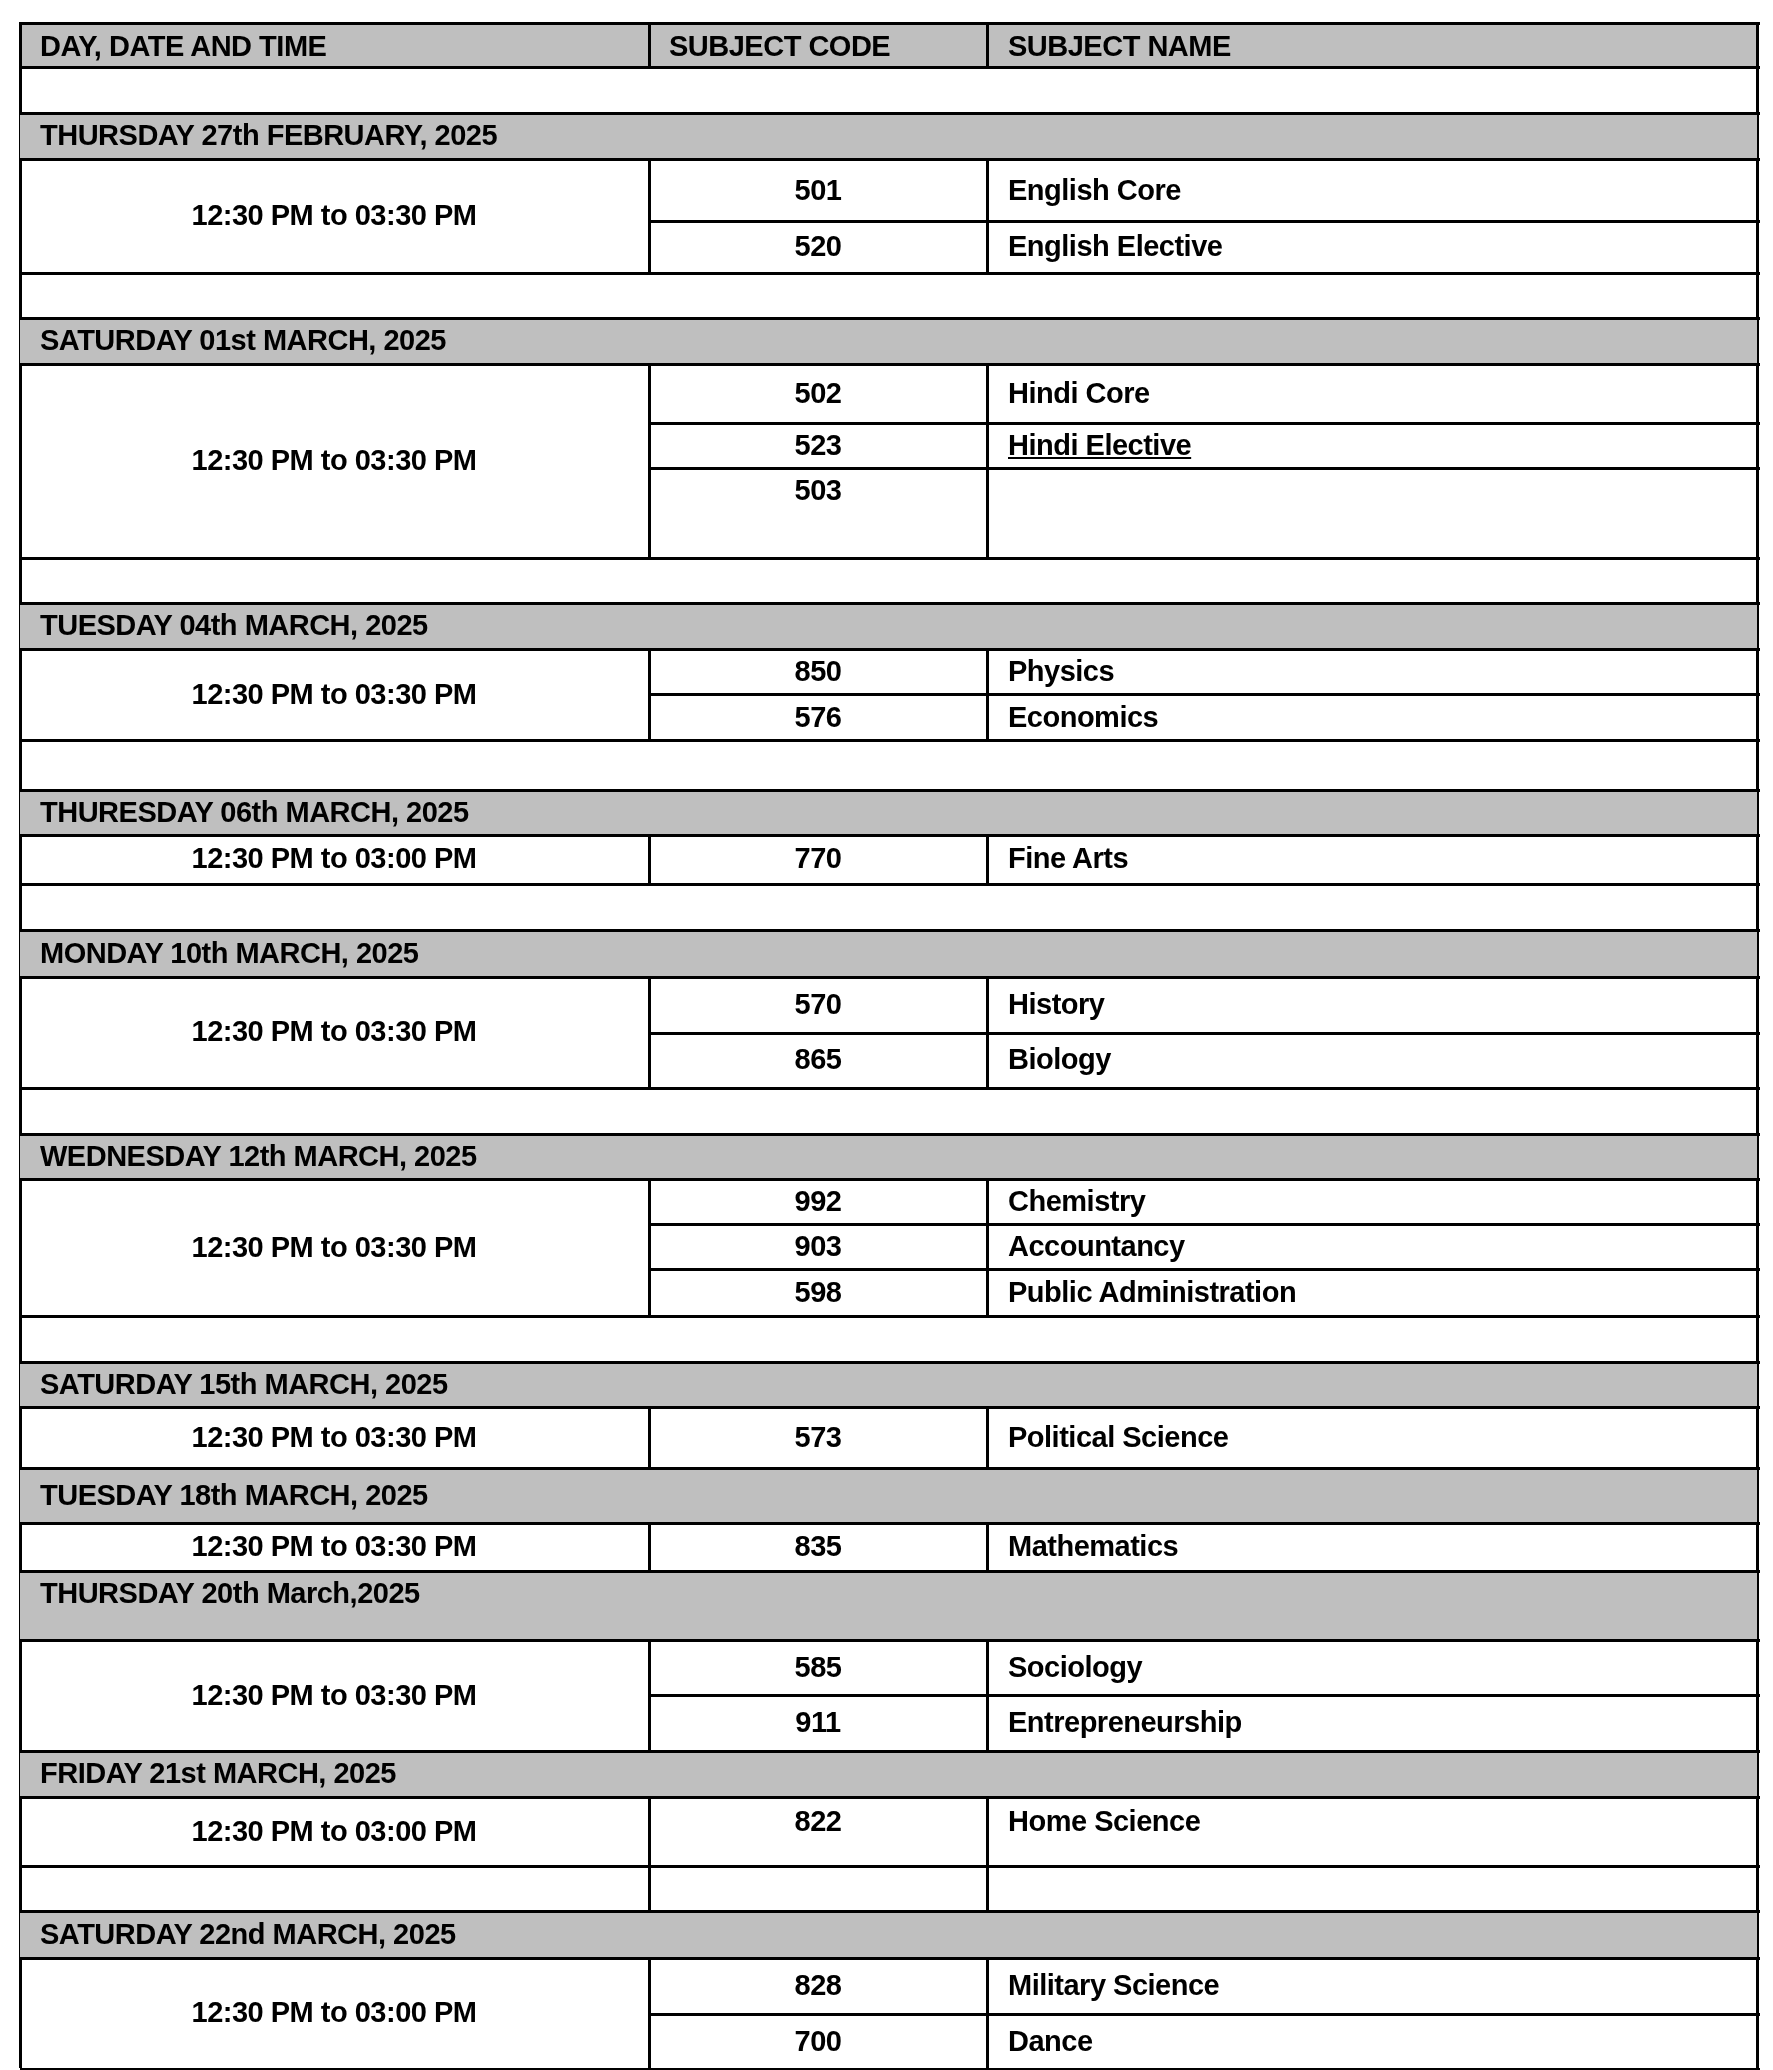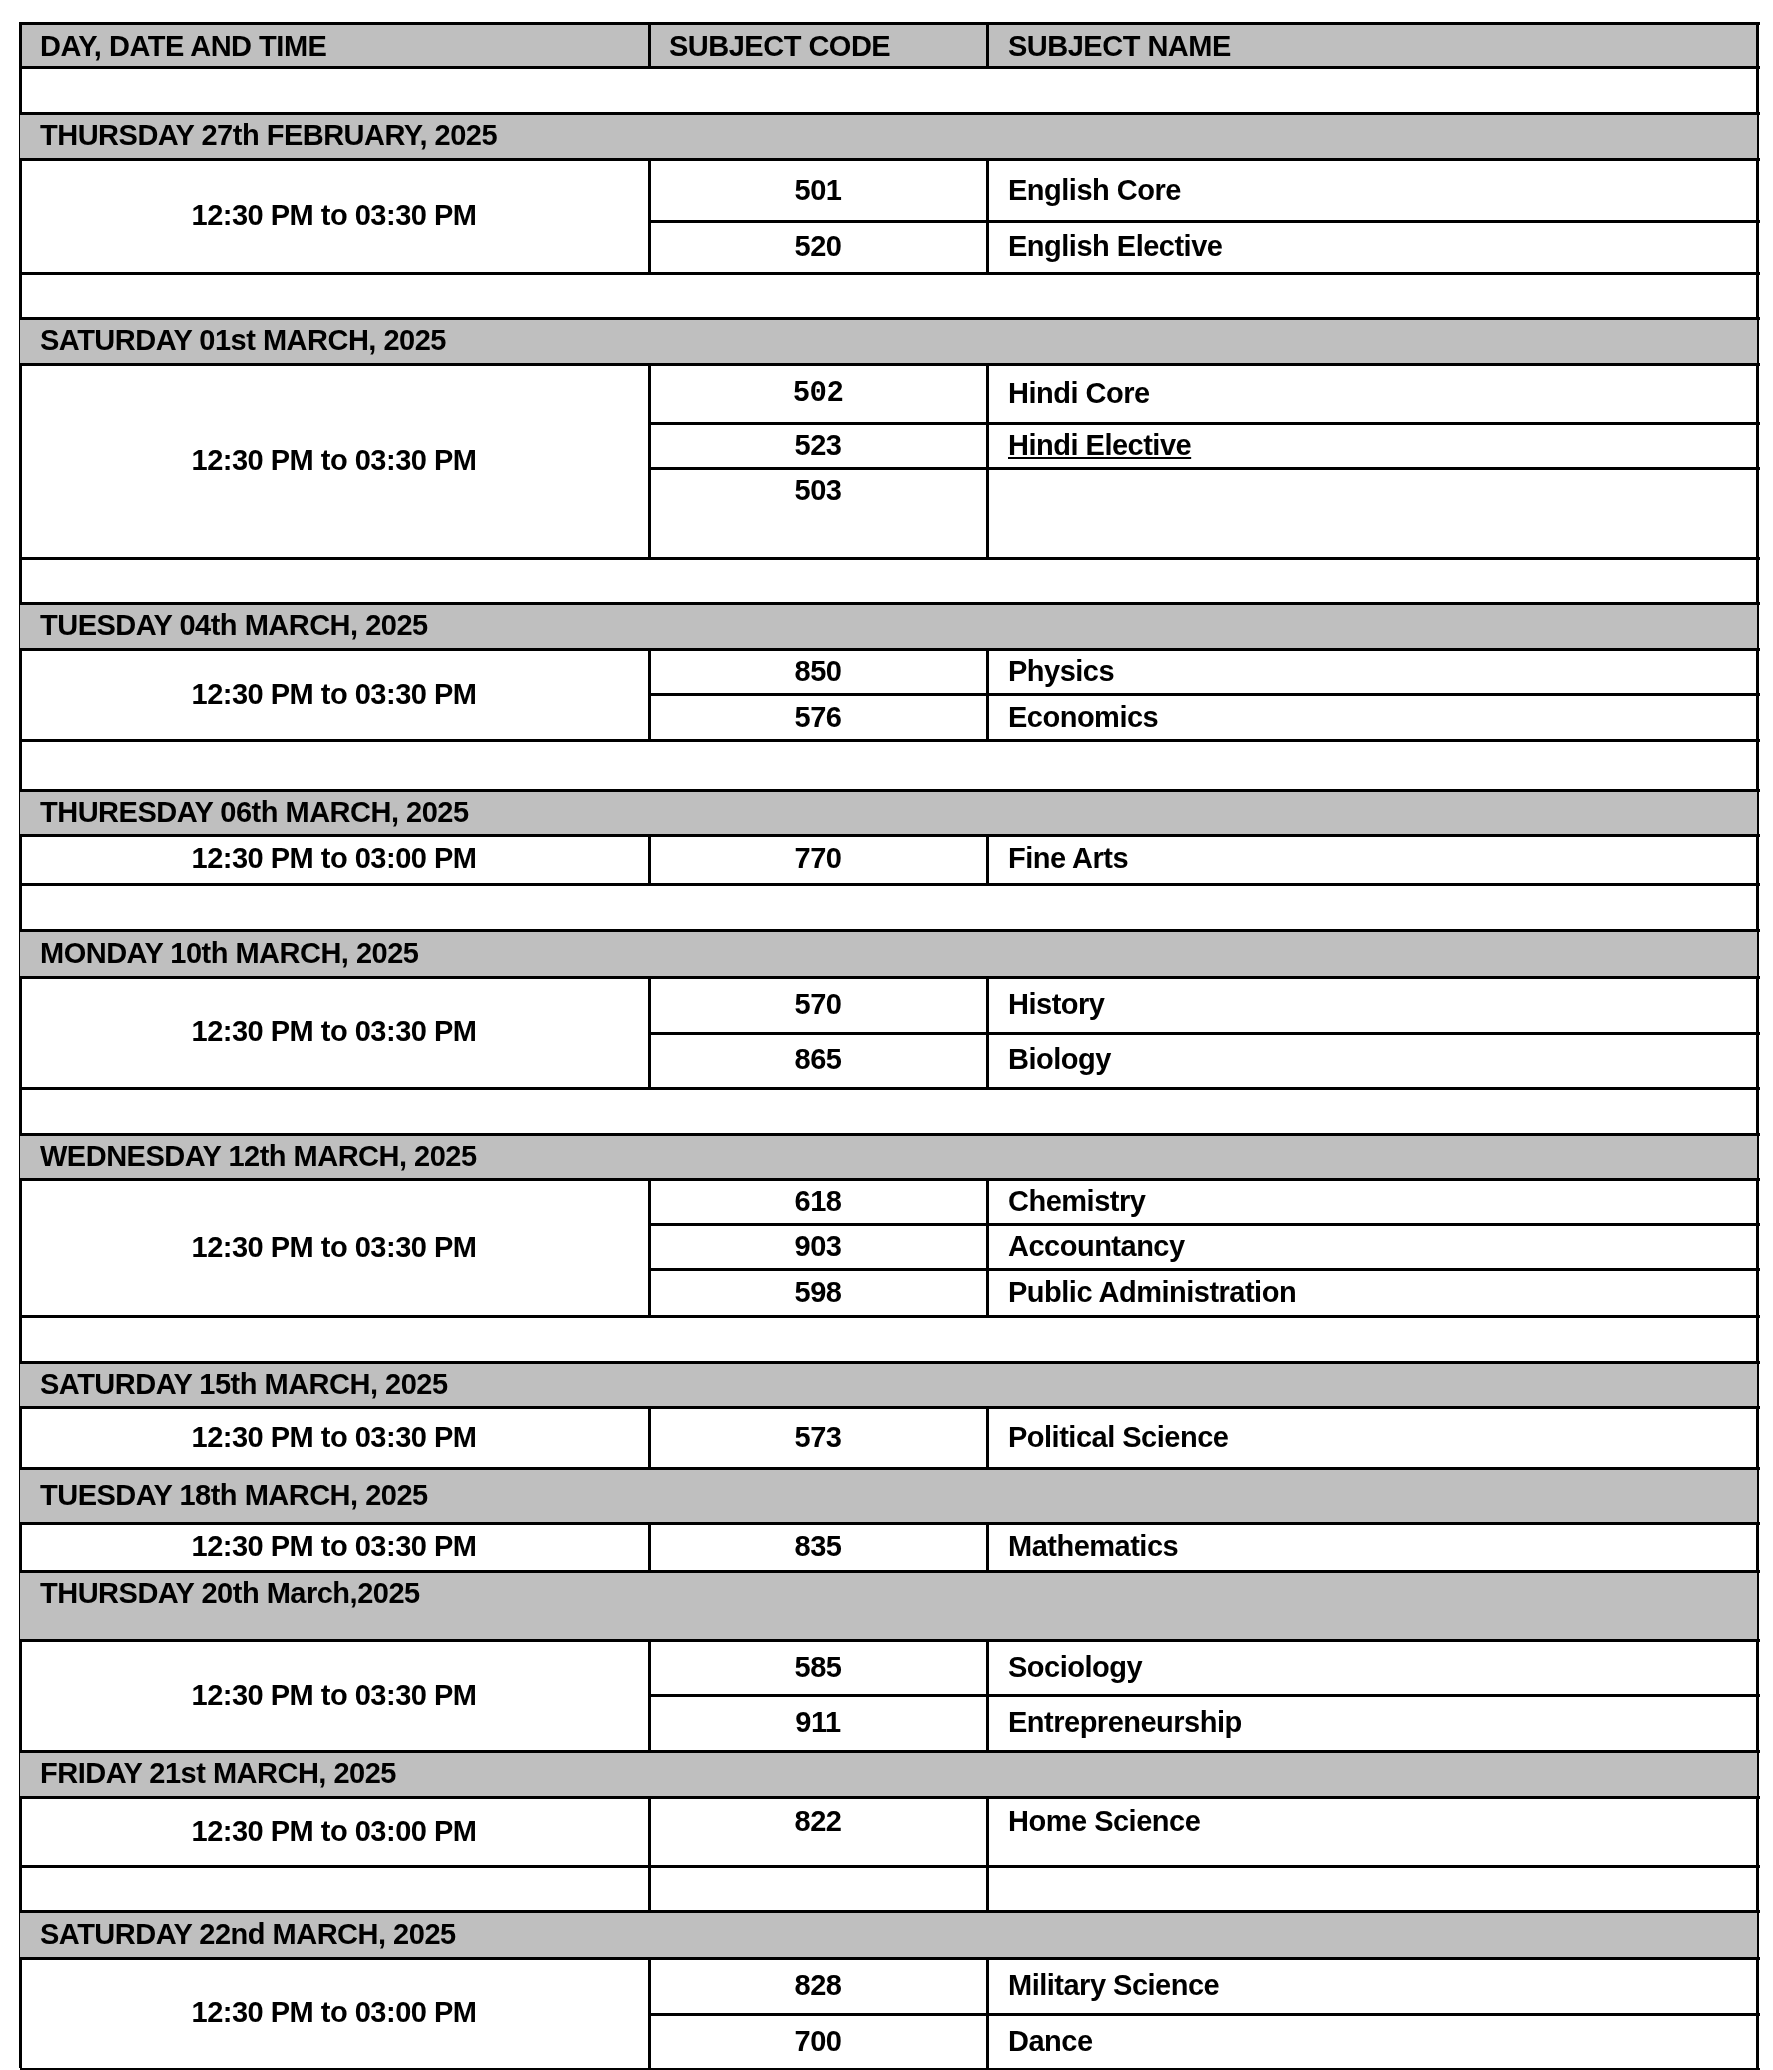--- a/index.html
+++ b/index.html
@@ -46,21 +46,21 @@
     <div class="box" style="left: 20px; top: 273px; width: 1737px; height: 45px;"></div>
     <div class="hl thick" style="left: 20px; top: 317px; width: 1740px;"></div>
     <div class="box band" style="left: 20px; top: 317px; width: 1737px; height: 46px;"></div>
     <div class="hl thick" style="left: 20px; top: 317px; width: 1740px;"></div>
     <div class="hl thick" style="left: 20px; top: 363px; width: 1740px;"></div>
     <div class="txt" style="left: 40px; top: 326px;">SATURDAY 01st MARCH, 2025</div>
     <div class="vl" style="left: 648px; top: 364px; height: 194px;"></div>
     <div class="vl" style="left: 986px; top: 364px; height: 194px;"></div>
     <div class="hl thick" style="left: 20px; top: 557px; width: 1740px;"></div>
     <div class="txt center" style="left: 334px; top: 446px;">12:30 PM to 03:30 PM</div>
-    <div class="txt center" style="left: 818px; top: 379px; font-family: Liberation Mono, monospace;">502</div>
+    <div class="txt center" style="left: 818px; top: 379px;">502</div>
     <div class="txt" style="left: 1008px; top: 379px;">Hindi Core</div>
     <div class="hl thick" style="left: 649px; top: 422px; width: 1111px;"></div>
     <div class="txt center" style="left: 818px; top: 431px;">523</div>
     <div class="txt" style="left: 1008px; top: 431px; text-decoration: underline;">Hindi Elective</div>
     <div class="hl thick" style="left: 649px; top: 467px; width: 1111px;"></div>
     <div class="txt center" style="left: 818px; top: 476px;">503</div>
     <div class="box" style="left: 20px; top: 558px; width: 1737px; height: 46px;"></div>
     <div class="hl thick" style="left: 20px; top: 602px; width: 1740px;"></div>
     <div class="box band" style="left: 20px; top: 603px; width: 1737px; height: 46px;"></div>
     <div class="hl thick" style="left: 20px; top: 602px; width: 1740px;"></div>
@@ -105,21 +105,21 @@
     <div class="box" style="left: 20px; top: 1088px; width: 1737px; height: 46px;"></div>
     <div class="hl thick" style="left: 20px; top: 1133px; width: 1740px;"></div>
     <div class="box band" style="left: 20px; top: 1134px; width: 1737px; height: 45px;"></div>
     <div class="hl thick" style="left: 20px; top: 1133px; width: 1740px;"></div>
     <div class="hl thick" style="left: 20px; top: 1178px; width: 1740px;"></div>
     <div class="txt" style="left: 40px; top: 1142px;">WEDNESDAY 12th  MARCH, 2025</div>
     <div class="vl" style="left: 648px; top: 1179px; height: 137px;"></div>
     <div class="vl" style="left: 986px; top: 1179px; height: 137px;"></div>
     <div class="hl thick" style="left: 20px; top: 1315px; width: 1740px;"></div>
     <div class="txt center" style="left: 334px; top: 1233px;">12:30 PM to 03:30 PM</div>
-    <div class="txt center" style="left: 818px; top: 1187px;">618</div>
+    <div class="txt center" style="left: 818px; top: 1187px;">992</div>
     <div class="txt" style="left: 1008px; top: 1187px;">Chemistry</div>
     <div class="hl thick" style="left: 649px; top: 1223px; width: 1111px;"></div>
     <div class="txt center" style="left: 818px; top: 1232px;">903</div>
     <div class="txt" style="left: 1008px; top: 1232px;">Accountancy</div>
     <div class="hl thick" style="left: 649px; top: 1268px; width: 1111px;"></div>
     <div class="txt center" style="left: 818px; top: 1278px;">598</div>
     <div class="txt" style="left: 1008px; top: 1278px;">Public Administration</div>
     <div class="box" style="left: 20px; top: 1316px; width: 1737px; height: 46px;"></div>
     <div class="hl thick" style="left: 20px; top: 1361px; width: 1740px;"></div>
     <div class="box band" style="left: 20px; top: 1362px; width: 1737px; height: 45px;"></div>

